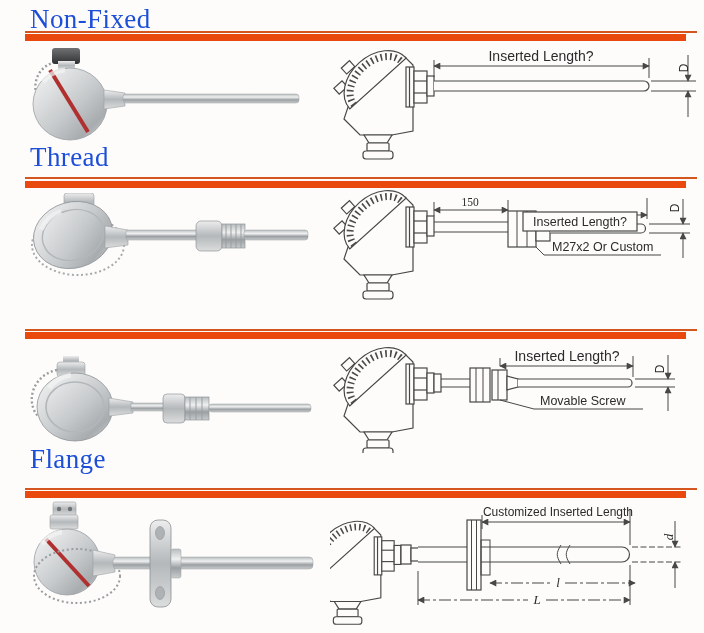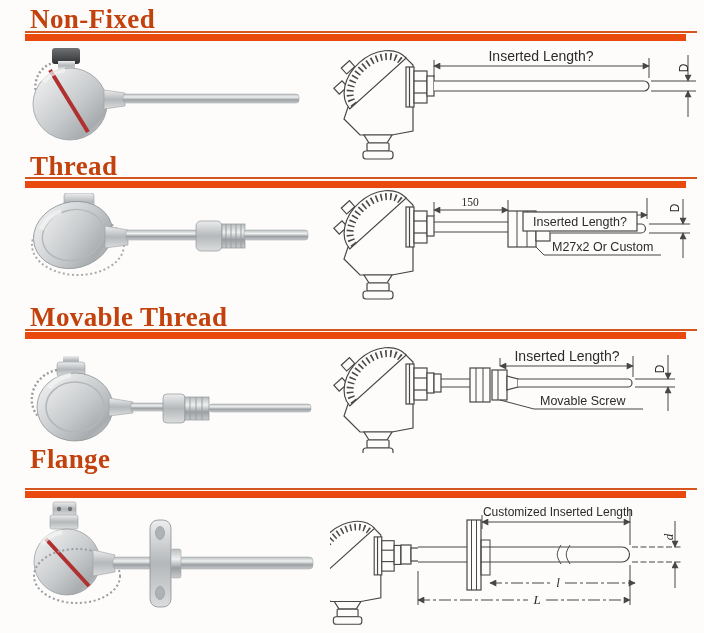--- a/index.html
+++ b/index.html
@@ -3,21 +3,21 @@
 <meta charset="utf-8">
 <style>
   html,body{margin:0;padding:0;}
   body{
     width:704px;height:633px;position:relative;overflow:hidden;
     background:#fdfcfa;font-family:"Liberation Sans",sans-serif;
   }
   .stage{position:absolute;inset:0;}
   .sec-title{
     position:absolute;left:30px;margin:0;font-family:"Liberation Serif",serif;
-    font-weight:bold;font-size:27px;line-height:26px;color:#c2410c;letter-spacing:.4px;
+    font-weight:normal;font-size:27px;line-height:26px;color:#1d4ed8;letter-spacing:.4px;
   }
   .rule-thin{position:absolute;left:25px;width:672px;height:2px;background:#d4561e;}
   .rule-bar{position:absolute;left:25px;width:661px;height:7px;background:#e9490c;}
   svg{position:absolute;}
   .svg-photo,.svg-diagram{display:block;}
   text{fill:#2b2b2b;}
   .dim-lbl{font-family:"Liberation Sans",sans-serif;font-size:14px;}
   .dim-lbl-sm{font-family:"Liberation Sans",sans-serif;font-size:12.5px;}
   .dim-lbl-xs{font-family:"Liberation Sans",sans-serif;font-size:12px;}
   .dim-num{font-family:"Liberation Serif",serif;font-size:11.5px;}
@@ -99,21 +99,21 @@
       <path d="M319,13 V33" stroke-width="1"></path>
       <path d="M104,21 H319" stroke-width="1" marker-start="url(#arr)" marker-end="url(#arr)"></path>
       <path d="M321,36 H366 M321,46 H366" stroke-width="1"></path>
       <path d="M358,10 V36" stroke-width="1" marker-end="url(#arr)"></path>
       <path d="M358,72 V46" stroke-width="1" marker-end="url(#arr)"></path>
     </g>
     <text class="dim-lbl" x="211" y="16" text-anchor="middle">Inserted Length?</text>
     <text class="dim-letter" x="354" y="27" text-anchor="middle" transform="rotate(-90 354 23)">D</text>
   </svg>
 
-  <h2 class="sec-title" style="top:153px">Thread</h2>
+  <h2 class="sec-title" style="top:144px">Thread</h2>
   <div class="rule-thin" style="top:177px"></div>
   <div class="rule-bar" style="top:181px"></div>
 
   <svg class="svg-photo" style="left:28px;top:193px" width="287" height="100" viewBox="0 0 287 100">
     <ellipse cx="50" cy="52" rx="46" ry="30" fill="none" stroke="#a8abad" stroke-width="2" stroke-dasharray="2,2.6"></ellipse>
     <rect x="36" y="0" width="30" height="18" rx="3" fill="url(#gMetal)" stroke="#9aa0a3" stroke-width=".6"></rect>
     <g transform="rotate(-16 45 42)">
       <ellipse cx="45" cy="42" rx="40" ry="33" fill="url(#gHead)" stroke="#8f9598" stroke-width=".8"></ellipse>
       <ellipse cx="45" cy="42" rx="31" ry="25" fill="none" stroke="#b3b7b9" stroke-width="1.4"></ellipse>
       <path d="M16,28 a32,26 0 0 1 24,-12" fill="none" stroke="#f3f4f4" stroke-width="5" opacity=".7"></path>
@@ -143,21 +143,20 @@
       <path d="M319,39 H360 M319,48 H360" stroke-width="1"></path>
       <path d="M353,14 V39" stroke-width="1" marker-end="url(#arr)"></path>
       <path d="M353,73 V48" stroke-width="1" marker-end="url(#arr)"></path>
     </g>
     <text class="dim-num" x="140" y="21" text-anchor="middle">150</text>
     <text class="dim-lbl-sm" x="250" y="41" text-anchor="middle">Inserted Length?</text>
     <text class="dim-lbl-sm" x="222" y="66">M27x2 Or Custom</text>
     <text class="dim-letter" x="345" y="27" text-anchor="middle" transform="rotate(-90 345 23)">D</text>
   </svg>
 
-  <h2 class="sec-title" style="top:304px">Movable Thread</h2>
   <div class="rule-thin" style="top:329px"></div>
   <div class="rule-bar" style="top:332px"></div>
 
   <svg class="svg-photo" style="left:25px;top:350px" width="292" height="105" viewBox="0 0 292 105">
     <path d="M32,20 C12,24 2,44 9,60 C13,70 24,72 30,64" fill="none" stroke="#9a9da0" stroke-width="2.4" stroke-dasharray="2,2.4"></path>
     <rect x="38" y="6" width="16" height="9" fill="url(#gMetal)"></rect>
     <rect x="32" y="12" width="28" height="15" rx="3" fill="url(#gMetal)" stroke="#9aa0a3" stroke-width=".6"></rect>
     <ellipse cx="50" cy="57" rx="38" ry="34" fill="url(#gHead)" stroke="#8f9598" stroke-width=".8"></ellipse>
     <ellipse cx="50" cy="57" rx="29" ry="25" fill="none" stroke="#b3b7b9" stroke-width="1.6"></ellipse>
     <path d="M24,38 a32,30 0 0 1 22,-13" fill="none" stroke="#f3f4f4" stroke-width="5" opacity=".7"></path>

